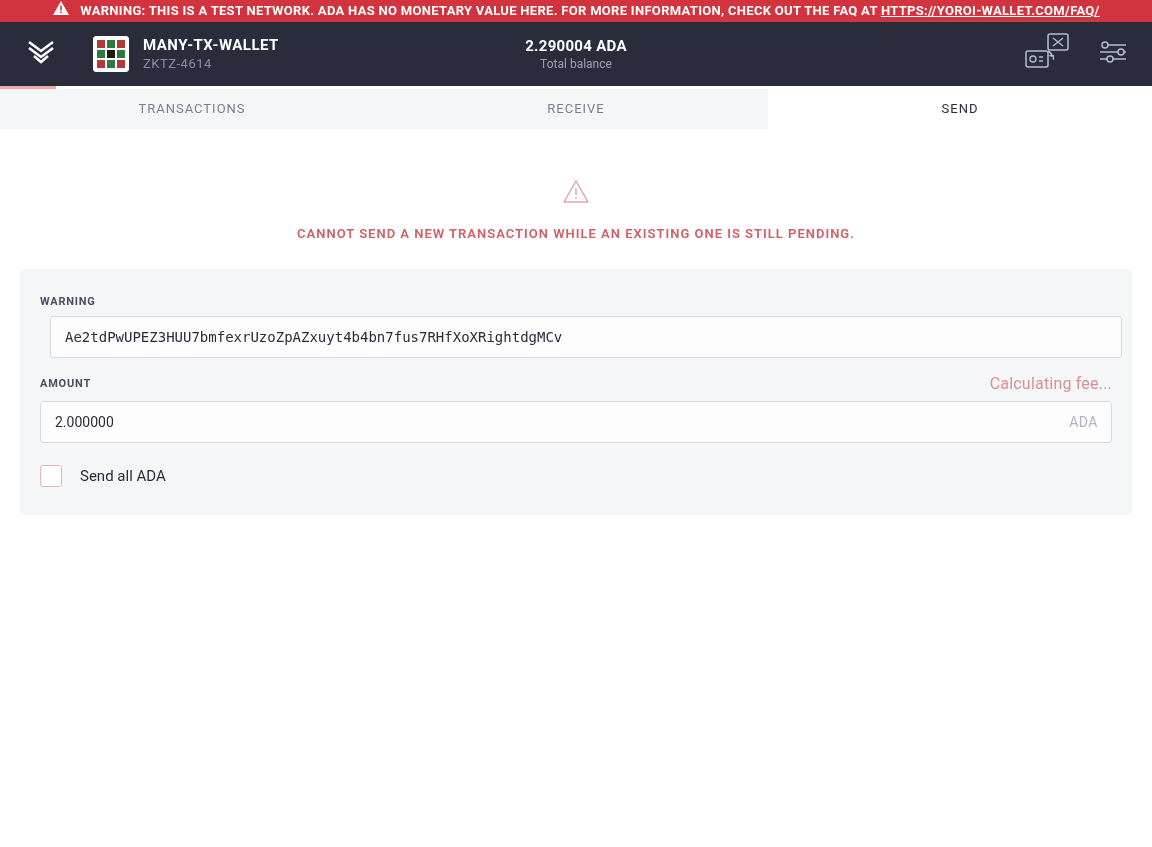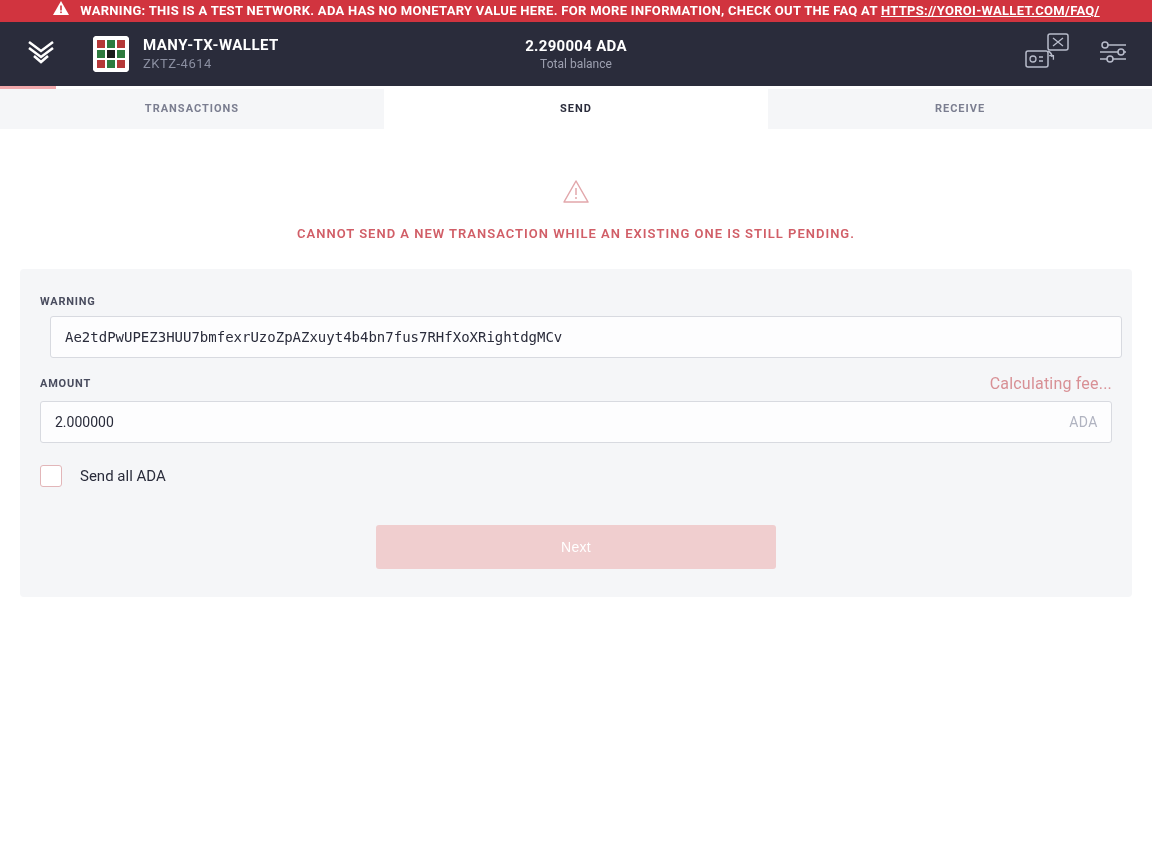--- a/index.html
+++ b/index.html
@@ -116,22 +116,22 @@
     .tabs {
       display: flex;
       height: 40px;
       background: #ffffff;
     }
     .tab {
       flex: 1;
       display: flex;
       align-items: center;
       justify-content: center;
-      font-size: 11px;
-      font-weight: 700;
+      font-size: 13px;
+      font-weight: 400;
       letter-spacing: 1px;
       color: #7b7e90;
       cursor: pointer;
       background: #f5f6f8;
     }
     .tab.active {
       background: #ffffff;
       color: #2a2c3b;
     }
     .content {
@@ -324,22 +324,22 @@
     </span>
   </div>
 </div>
 
 <div class="progress-strip">
   <div class="progress-fill"></div>
 </div>
 
 <div class="tabs">
   <div class="tab">TRANSACTIONS</div>
+  <div class="tab">RECEIVE</div>
   <div class="tab active">SEND</div>
-  <div class="tab">RECEIVE</div>
 </div>
 
 <div class="content">
 
   <div class="pending-warning">
     <span class="pending-warning-icon">
       <svg width="28" height="25" viewBox="0 0 28 25" fill="none">
         <path d="M14 2 L26 23 L2 23 Z" stroke="#e2a7ab" stroke-width="1.5" stroke-linejoin="round" fill="none"></path>
         <line x1="14" y1="9" x2="14" y2="16" stroke="#e2a7ab" stroke-width="1.5"></line>
         <circle cx="14" cy="19" r="1" fill="#e2a7ab"></circle>
@@ -366,18 +366,15 @@
         <input type="text" class="form-input" value="2.000000" style="">
         <span class="input-suffix">ADA</span>
       </div>
     </div>
 
     <div class="checkbox-row">
       <div class="checkbox-box"></div>
       <span class="checkbox-label">Send all ADA</span>
     </div>
 
-    <div class="submit-row">
-      <button class="submit-btn" disabled="">Next</button>
-    </div>
 
   </div>
 </div>
 
 </body></html>

